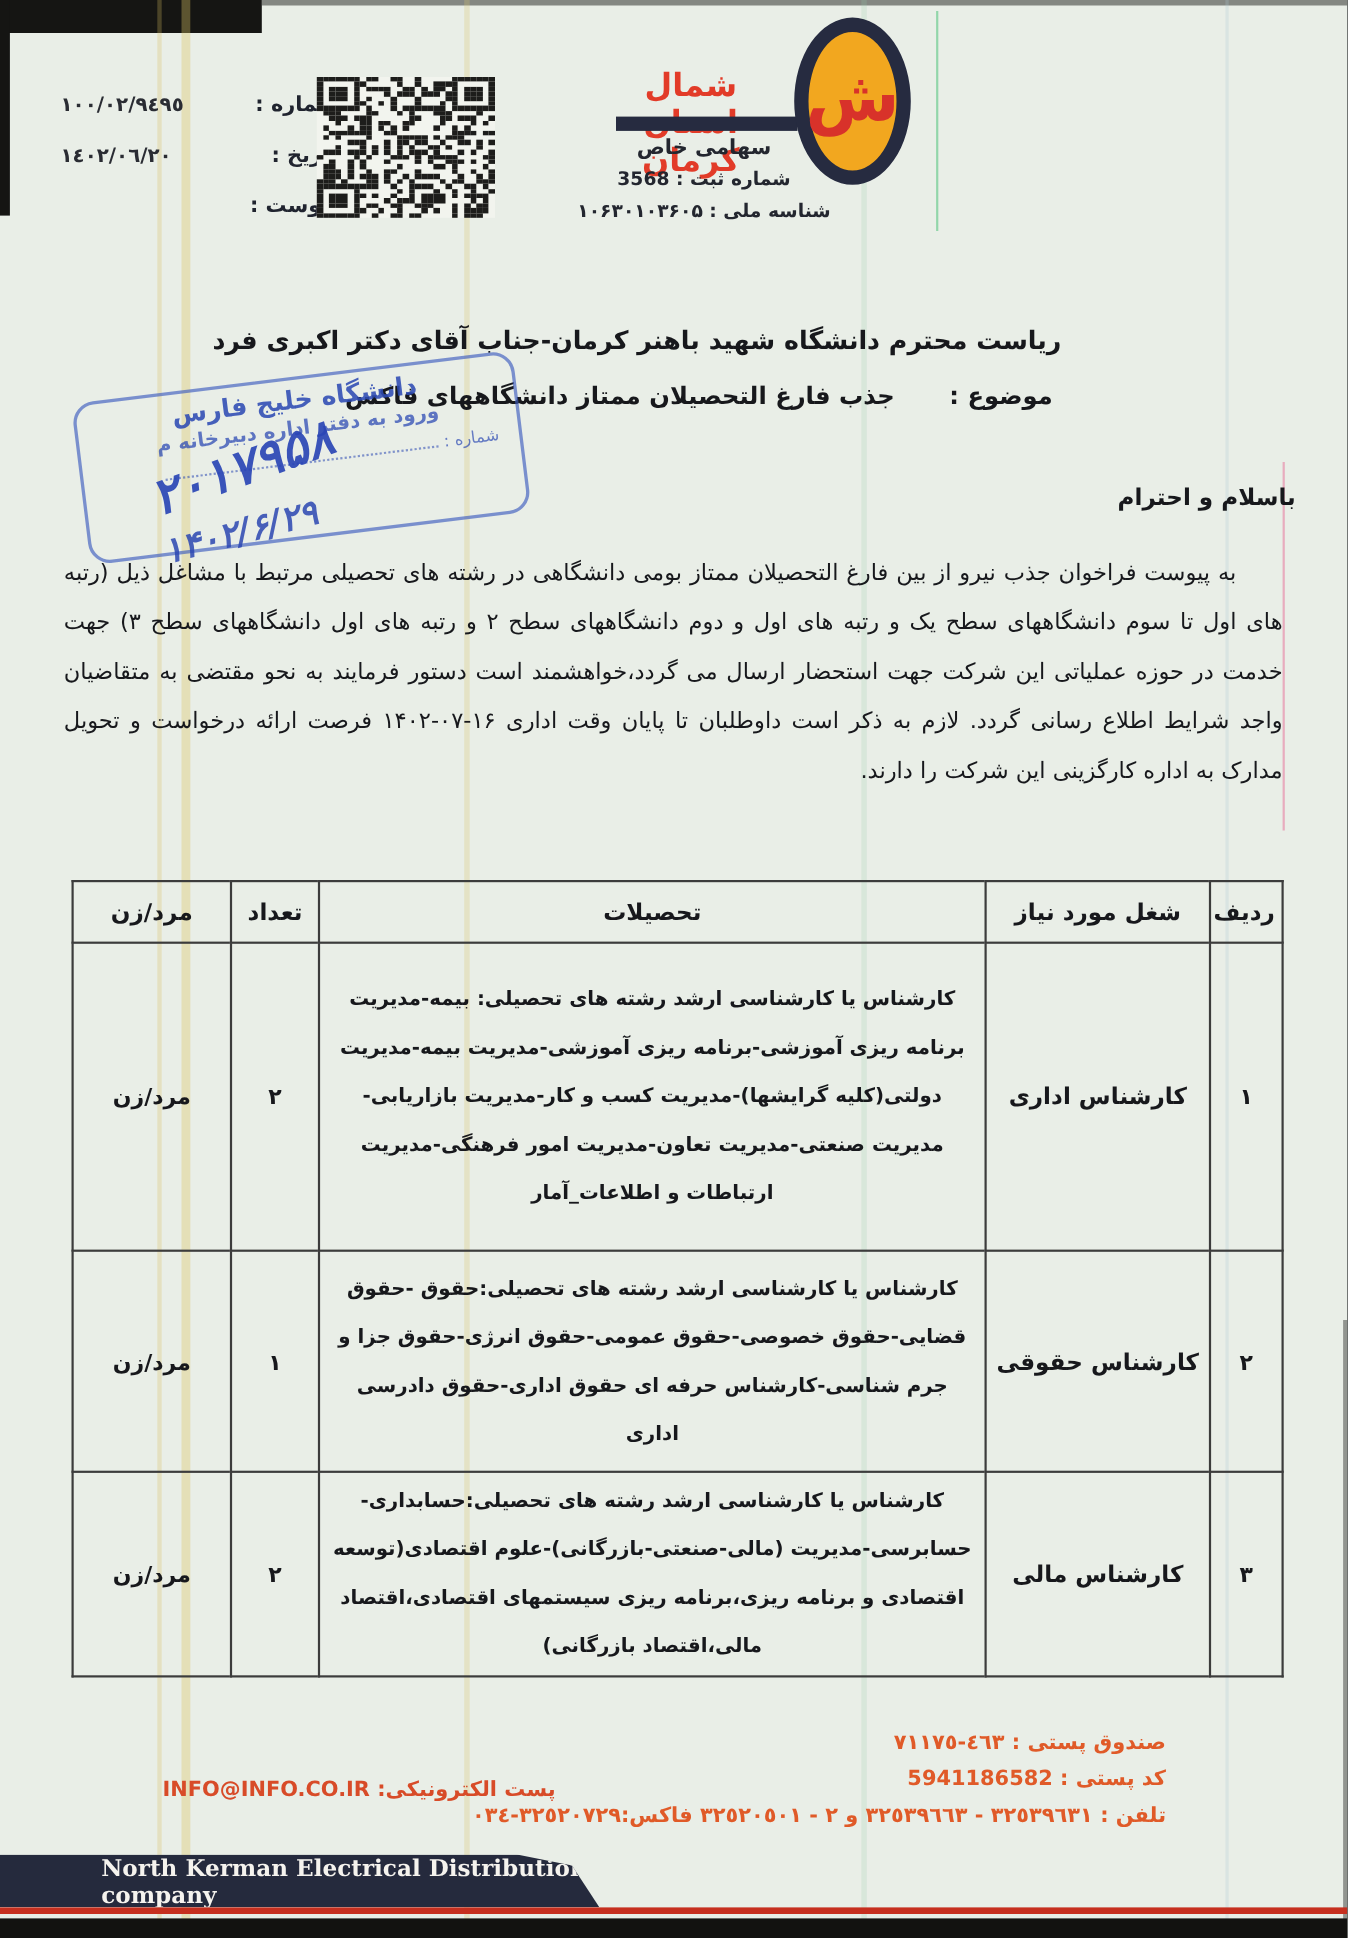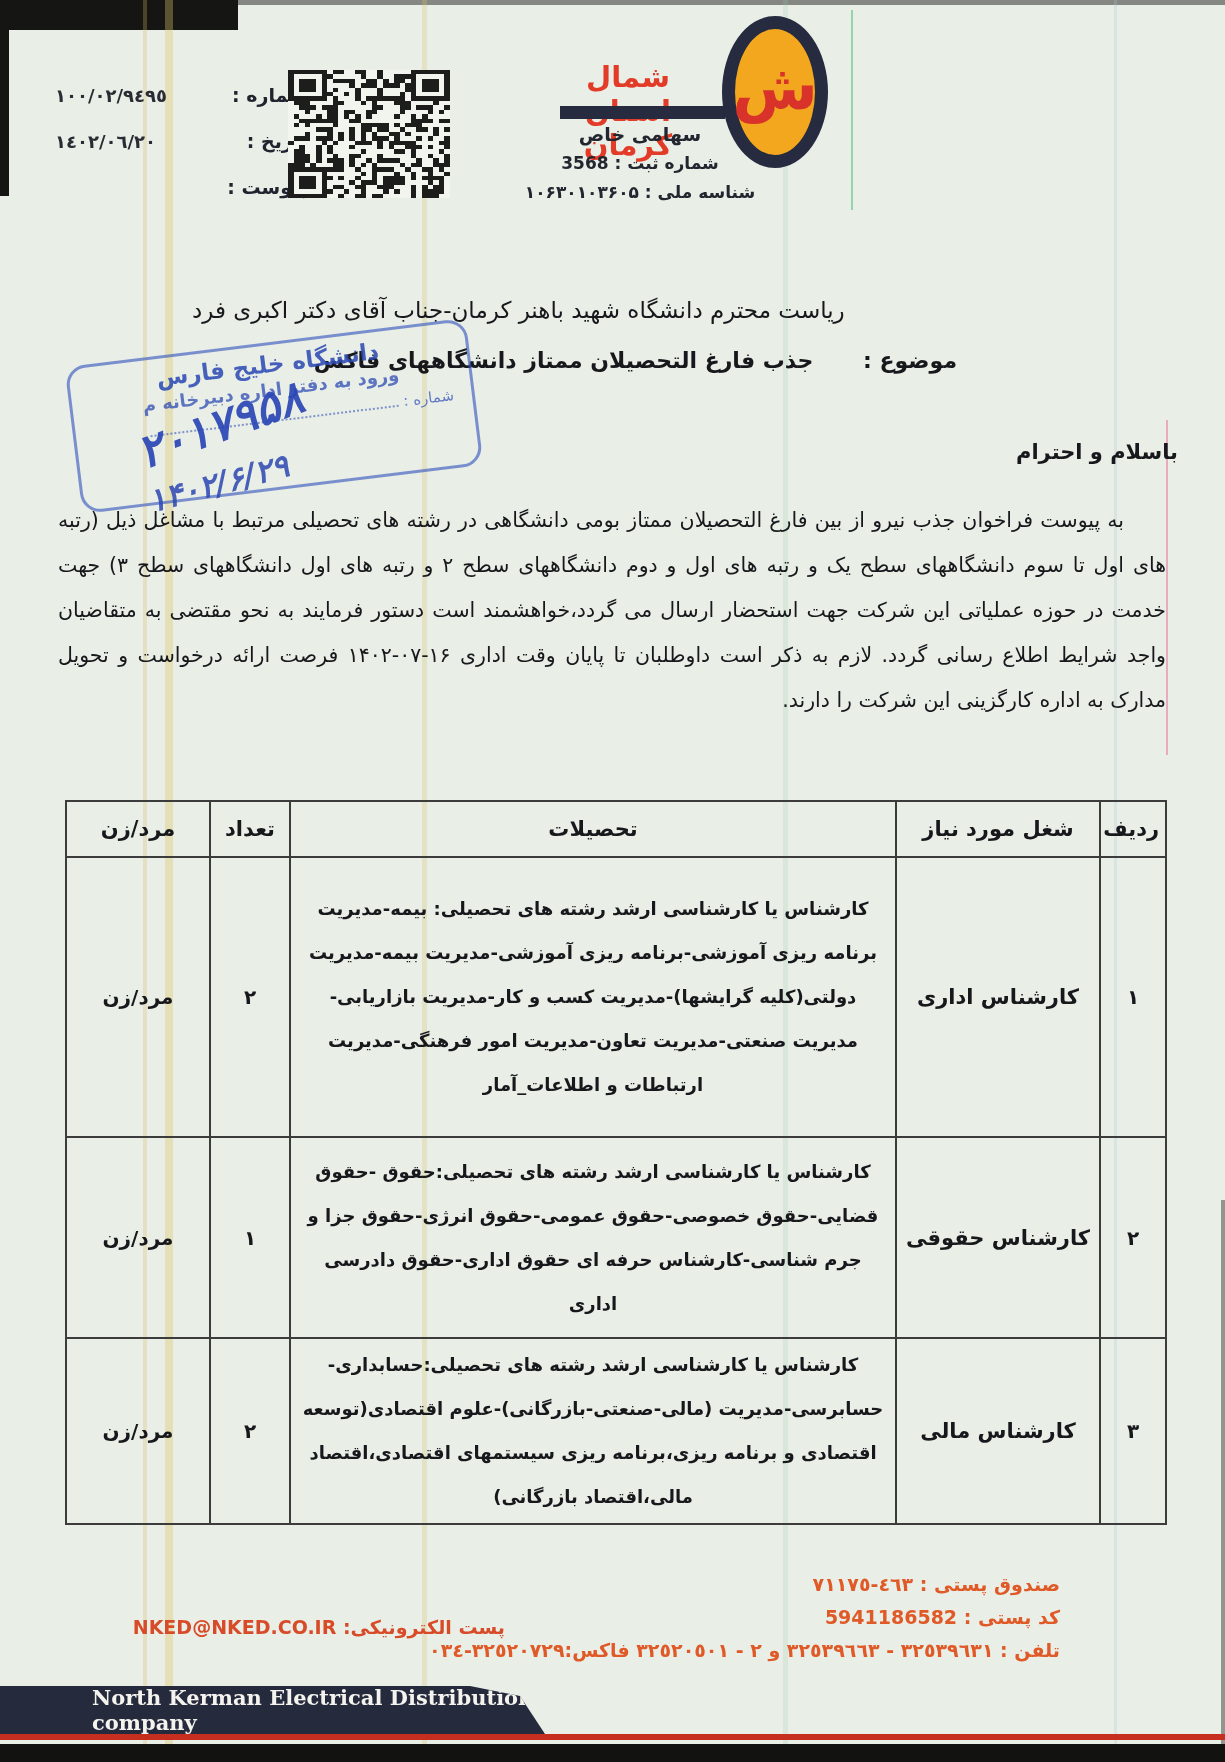--- a/index.html
+++ b/index.html
@@ -38,22 +38,22 @@
   .logo-letter{font-size:62px;font-weight:bold;color:#d8322a;line-height:1;margin-top:-8px;}
   .logo-band{left:806px;top:108px;width:419px;height:38px;background:#262b40;
              color:#f4f2ec;display:flex;align-items:center;justify-content:center;
              font-size:27px;font-weight:bold;direction:rtl;}
   .logo-sub{left:520px;top:120px;width:240px;text-align:center;direction:rtl;
             font-weight:bold;color:#23262f;}
   .logo-sub div{line-height:29px;}
   .logo-type{font-size:19px;}
   .logo-reg,.logo-nid{font-size:17px;}
   
-  .recipient{left:192px;top:297px;width:830px;text-align:left;direction:rtl;
-             font-size:23px;font-weight:normal;color:#17181c;}
+  .recipient{left:164px;top:297px;width:830px;text-align:center;direction:rtl;
+             font-size:23px;font-weight:bold;color:#17181c;}
   .subject-line{right:268px;top:348px;direction:rtl;font-size:22px;font-weight:bold;color:#17181c;}
   .subject-line .lbl{margin-left:42px;}
   .salutation{right:47px;top:440px;direction:rtl;font-size:21px;font-weight:bold;color:#17181c;}
   
   .stamp{left:72px;top:342px;width:404px;height:148px;transform:rotate(-7deg);
          border:3px solid rgba(62,92,190,.65);border-radius:20px;direction:rtl;
          color:rgba(45,75,180,.88);text-align:center;padding-top:6px;box-sizing:border-box;}
   .stamp-l1{font-size:23px;font-weight:bold;}
   .stamp-l2{font-size:18px;font-weight:bold;opacity:.85;margin-top:2px;}
   .stamp-l3{font-size:15px;margin-top:8px;opacity:.8;text-align:right;padding:0 18px;}
@@ -599,20 +599,20 @@
   </table>
 
   <div class="abs f-right">
     <div>صندوق پستی : ٤٦٣-٧١١٧٥</div>
     <div>کد پستی : 5941186582</div>
     <div>تلفن : ٣٢٥٣٩٦٣١ - ٣٢٥٣٩٦٦٣ و ٢ - ٣٢٥٢٠٥٠١ فاکس:٣٢٥٢٠٧٢٩-٠٣٤</div>
   </div>
   <div class="abs f-left">
     <div>
       <span>پست الکترونیکی:</span>
-      <span>NKED@NKED.CO.IR</span>
+      <span>INFO@INFO.CO.IR</span>
     </div>
   </div>
   <div class="abs f-band">North Kerman Electrical Distribution company</div>
   <div class="abs f-redline"></div>
   <div class="abs edge-bottom"></div>
 
 </div>
 
 </body></html>

